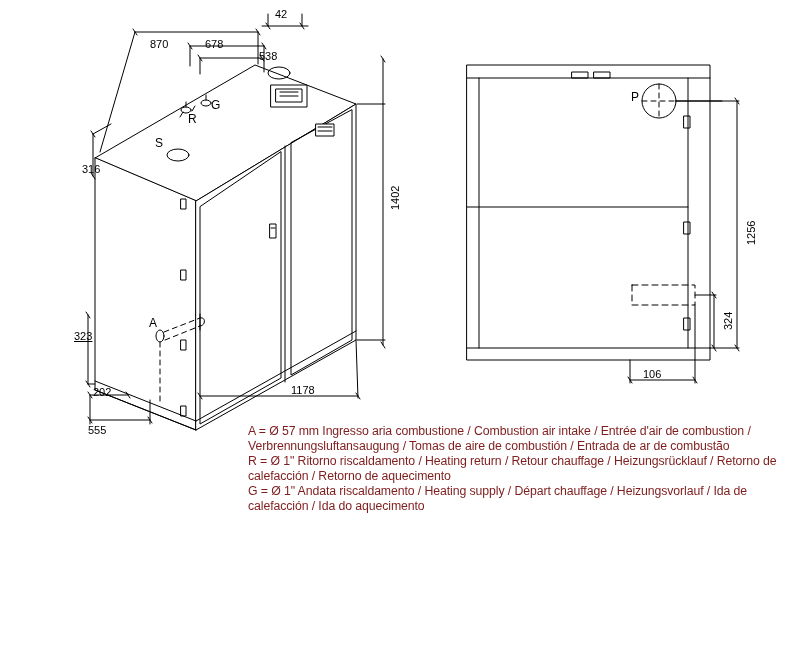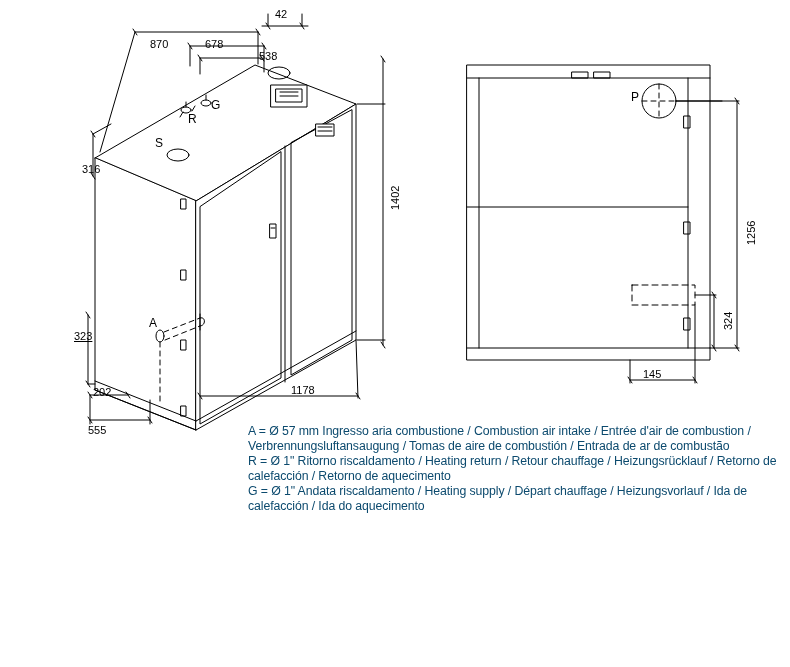--- a/index.html
+++ b/index.html
@@ -32,21 +32,21 @@
   .legend {
     position: absolute;
     left: 248px;
     top: 424px;
     width: 530px;
   }
   .legend-entry {
     font-size: 12.3px;
     line-height: 14.6px;
     margin-bottom: 1px;
-    color: #0c4a6e;
+    color: #7f1d1d;
     letter-spacing: -0.1px;
   }
   .dim-label {
     position: absolute;
     font-size: 11px;
     color: #000;
     white-space: nowrap;
   }
   .dim-label.rot {
     transform: rotate(-90deg);
@@ -212,21 +212,21 @@
   <div class="dim-label" style="left:205px; top:38px;">678</div>
   <div class="dim-label" style="left:215px; top:50px;padding-left:44px;">538</div>
   <div class="dim-label" style="left:82px;  top:163px;">316</div>
   <div class="dim-label rot" style="left:389px; top:210px;">1402</div>
   <div class="dim-label" style="left:74px;  top:330px;text-decoration:underline;">323</div>
   <div class="dim-label" style="left:93px;  top:386px;">202</div>
   <div class="dim-label" style="left:88px;  top:424px;">555</div>
   <div class="dim-label" style="left:291px; top:384px;">1178</div>
   <div class="dim-label rot" style="left:745px; top:245px;">1256</div>
   <div class="dim-label rot" style="left:722px; top:330px;">324</div>
-  <div class="dim-label" style="left:643px; top:368px;">145</div>
+  <div class="dim-label" style="left:643px; top:368px;">106</div>
 
   <div class="pt-label" style="left:149px; top:316px;">A</div>
   <div class="pt-label" style="left:211px; top:98px;">G</div>
   <div class="pt-label" style="left:188px; top:112px;">R</div>
   <div class="pt-label" style="left:155px; top:136px;">S</div>
   <div class="pt-label" style="left:631px; top:90px;">P</div>
 
   <div class="legend">
     <div class="legend-entry">A = Ø 57 mm Ingresso aria combustione / Combustion air intake / Entrée d'air de combustion / Verbrennungsluftansaugung / Tomas de aire de combustión / Entrada de ar de combustão</div>
     <div class="legend-entry">R = Ø 1" Ritorno riscaldamento / Heating return / Retour chauffage / Heizungsrücklauf / Retorno de calefacción / Retorno de aquecimento</div>

